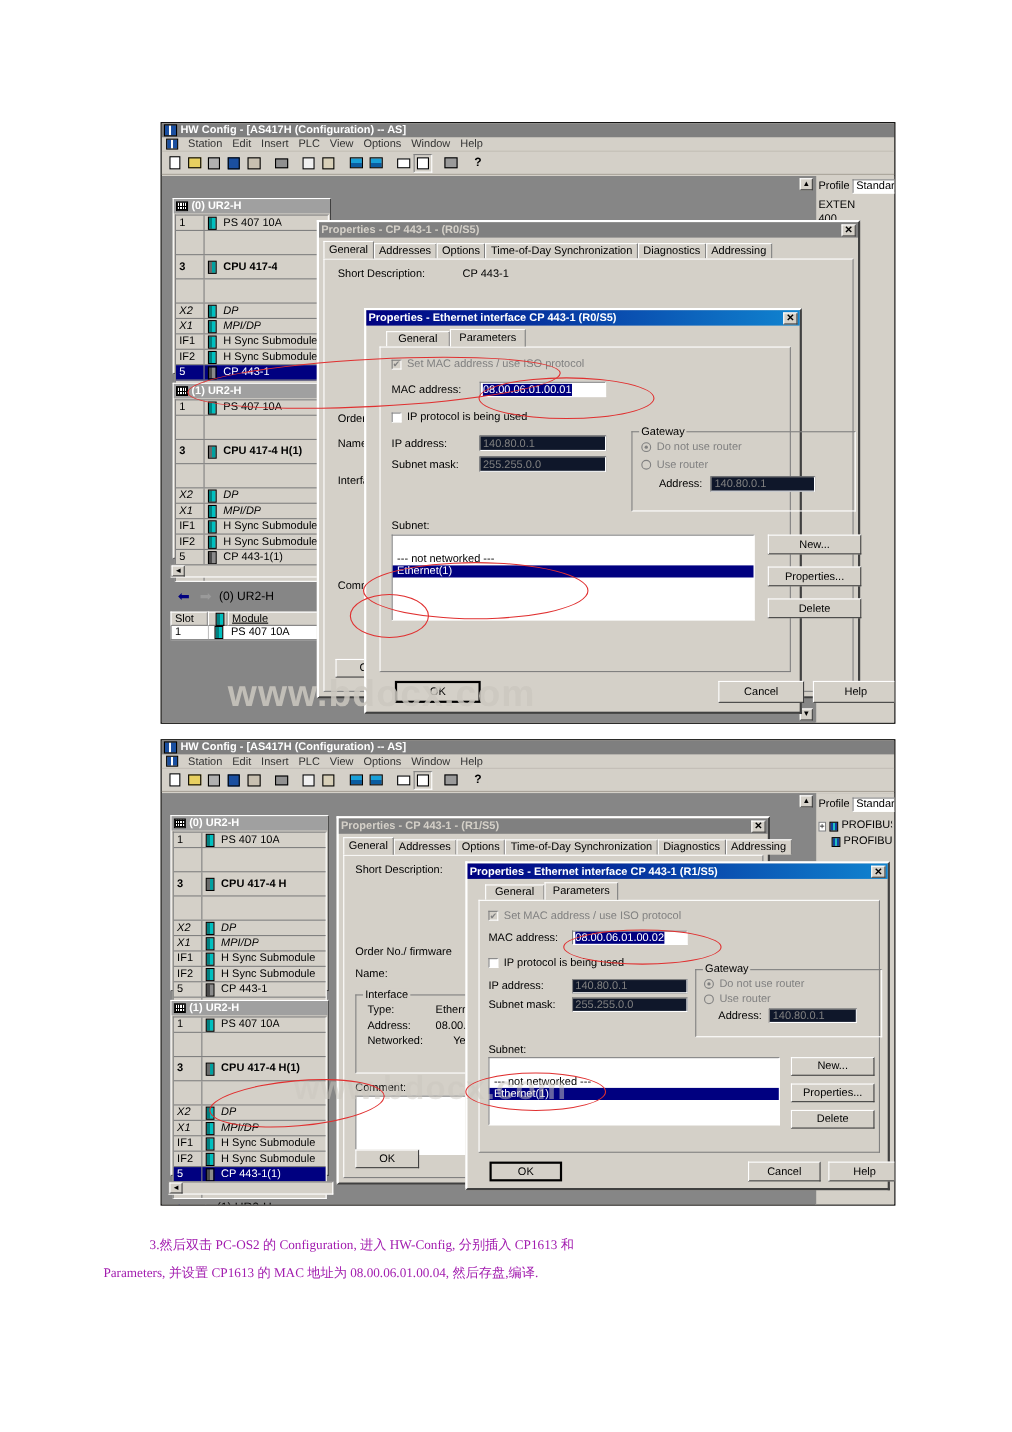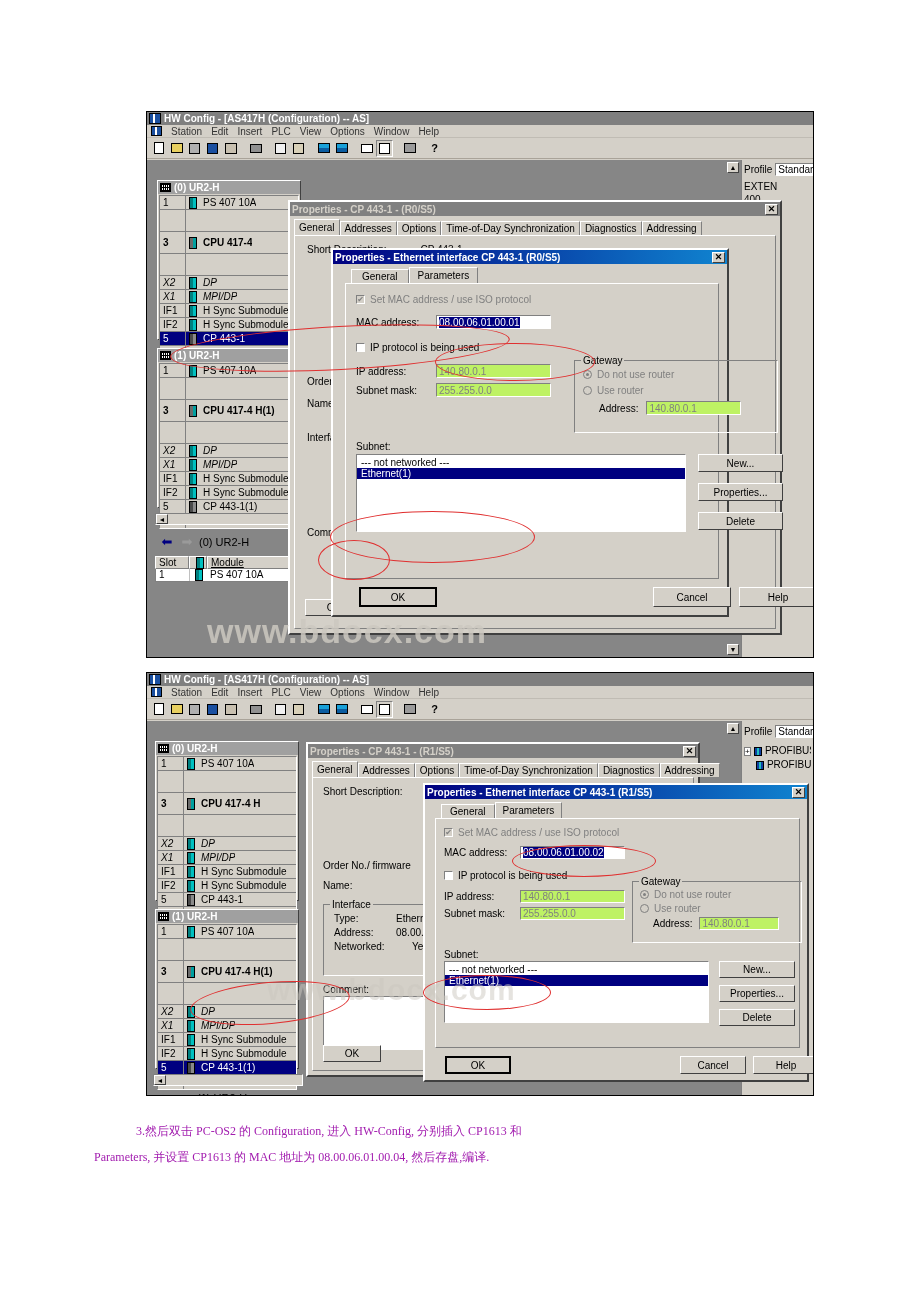--- a/index.html
+++ b/index.html
@@ -89,35 +89,35 @@
     height:14px; padding:0 4px; font-size:10px; background:#d4d0c8;
     border:1px solid #fff; border-right-color:#808080; border-bottom:none;
     display:flex; align-items:center; white-space:nowrap;
   }
   .tab.active { height:16px; font-weight:normal; border-color:#fff #808080 transparent #fff; z-index:2; }
   .tabpage { border:1px solid #fff; border-right-color:#808080; border-bottom-color:#808080; background:#d4d0c8; }
 
   .lbl { font-size:10px; white-space:nowrap; }
   .lbl.dim { color:#808080; }
   .field { background:#fff; border:1px solid #808080; border-right-color:#fff; border-bottom-color:#fff; font-size:10px; padding:0 2px; display:flex; align-items:center; }
-  .field.ro { background:#bef264; color:#808080; }
+  .field.ro { background:#0f172a; color:#808080; }
   .field .selhl { background:#000080; color:#fff; }
   .btn {
     background:#d4d0c8; border:1px solid #fff; border-right-color:#404040; border-bottom-color:#404040;
     font-size:10px; display:flex; align-items:center; justify-content:center;
   }
   .btn.default { border:2px solid #000; }
   .grp { border:1px solid #808080; border-right-color:#fff; border-bottom-color:#fff; position:relative; }
   .grp > .cap { position:absolute; top:-6px; left:6px; background:#d4d0c8; padding:0 2px; font-size:10px; }
   .cb { width:9px; height:9px; background:#fff; border:1px solid #808080; border-right-color:#fff; border-bottom-color:#fff; display:flex; align-items:center; justify-content:center; font-size:8px; line-height:1; }
   .cb.dim { background:#d4d0c8; color:#808080; }
   .rb { width:9px; height:9px; border-radius:50%; background:#fff; border:1px solid #808080; display:flex; align-items:center; justify-content:center; }
   .rb.dim { background:#d4d0c8; }
   .rb i { width:3px; height:3px; border-radius:50%; background:#808080; display:block; }
-  .listbox { background:#fff; border:1px solid #808080; border-right-color:#fff; border-bottom-color:#fff; font-size:10px; padding-top:2px; }
+  .listbox { background:#fff; border:1px solid #808080; border-right-color:#fff; border-bottom-color:#fff; font-size:10px; padding-top:16px; }
   .li { height:11px; padding-left:4px; display:flex; align-items:center; }
   .li.sel { background:#000080; color:#fff; }
 
   
   .ellipse { position:absolute; border:1.5px solid #e03030; border-radius:50%; pointer-events:none; }
 
   
   .wm { position:absolute; font-size:34px; color:#ccc8c0; font-weight:bold; letter-spacing:1px; opacity:.85; pointer-events:none; }
 
   
@@ -414,21 +414,21 @@
       <div style="position:absolute;left:12px;top:140px;" class="lbl">Order No./ firmware</div>
       <div style="position:absolute;left:12px;top:162px;" class="lbl">Name:</div>
       <div style="position:absolute;left:12px;top:196px;" class="lbl">Interface</div>
       <div style="position:absolute;left:12px;top:291px;" class="lbl">Comment:</div>
       <div class="btn" style="position:absolute;left:10px;bottom:12px;width:58px;height:17px;">
         <span>OK</span>
       </div>
     </div>
   </div>
 
-  <div class="dlg" style="left:184px; top:136px; width:398px; height:369px;">
+  <div class="dlg" style="left:184px; top:168px; width:398px; height:369px;">
     <div class="dlg-tb active">
       <span>Properties - Ethernet interface  CP 443-1 (R0/S5)</span>
       <span class="xbtn">✕</span>
     </div>
     <div class="tabstrip" style="padding-left:18px;">
       <div class="tab" style="padding:0 10px;">General</div>
       <div class="tab active" style="padding:0 8px;">Parameters</div>
     </div>
 
     <div class="tabpage" style="position:absolute;left:12px;right:8px;top:33px;bottom:36px;">

